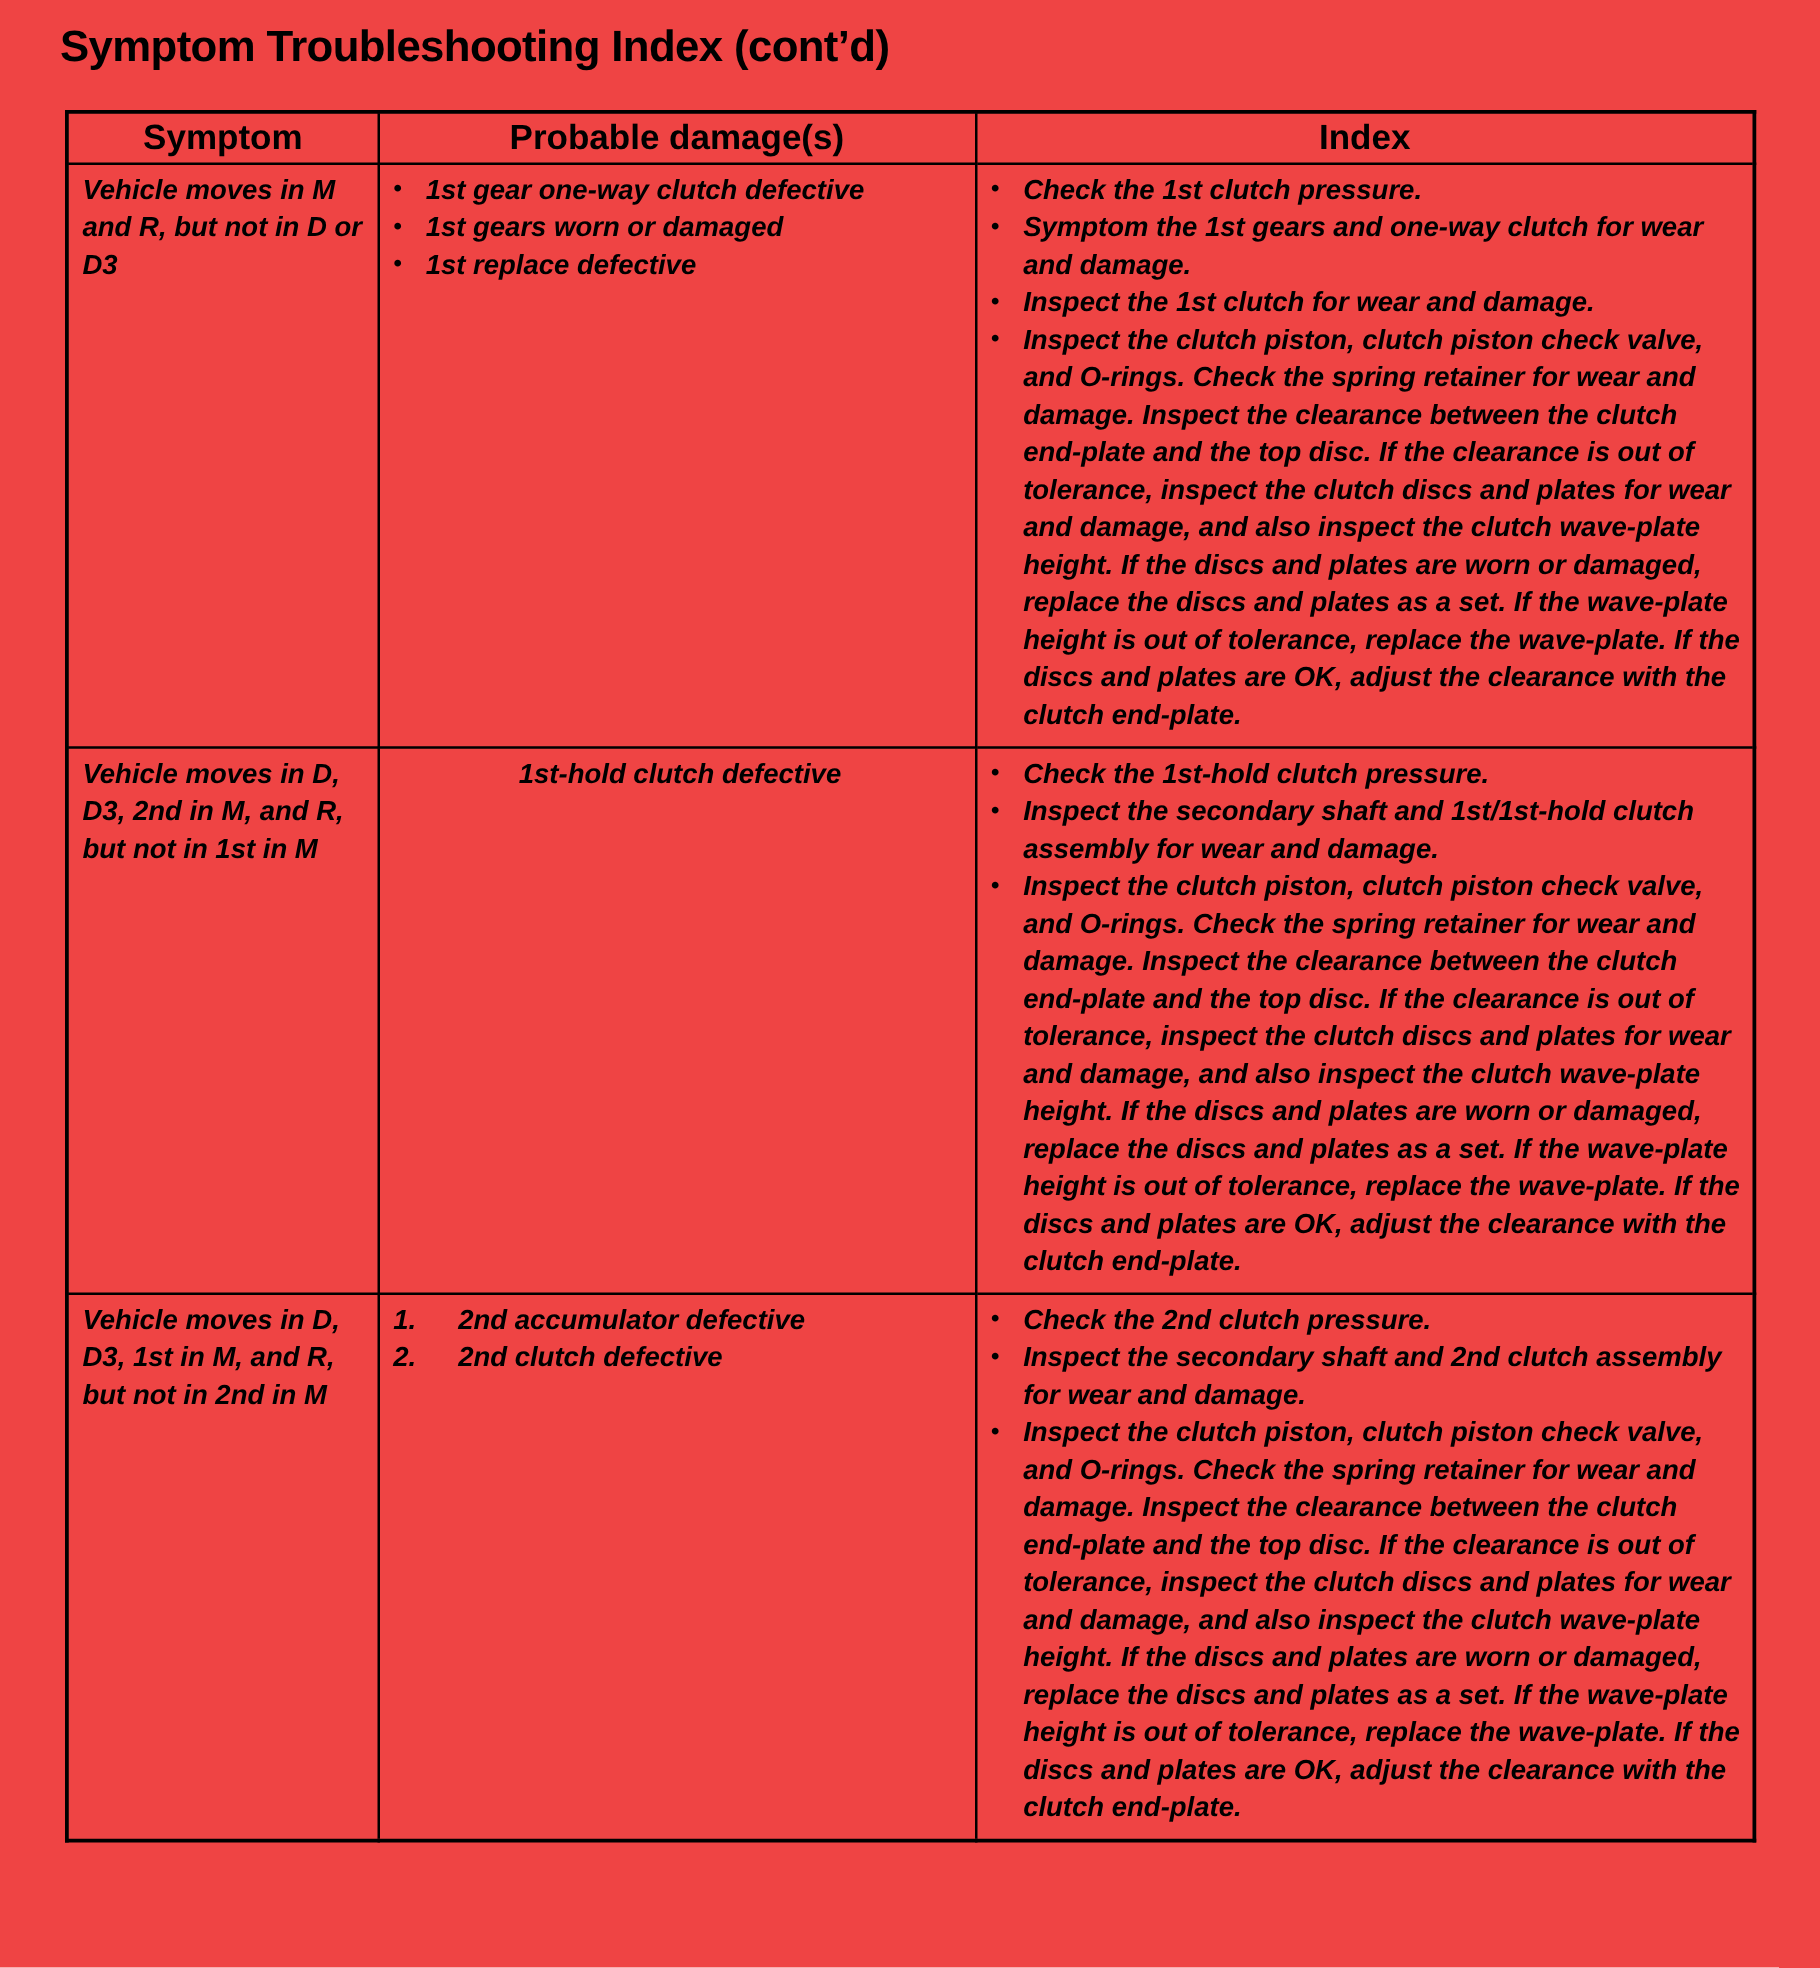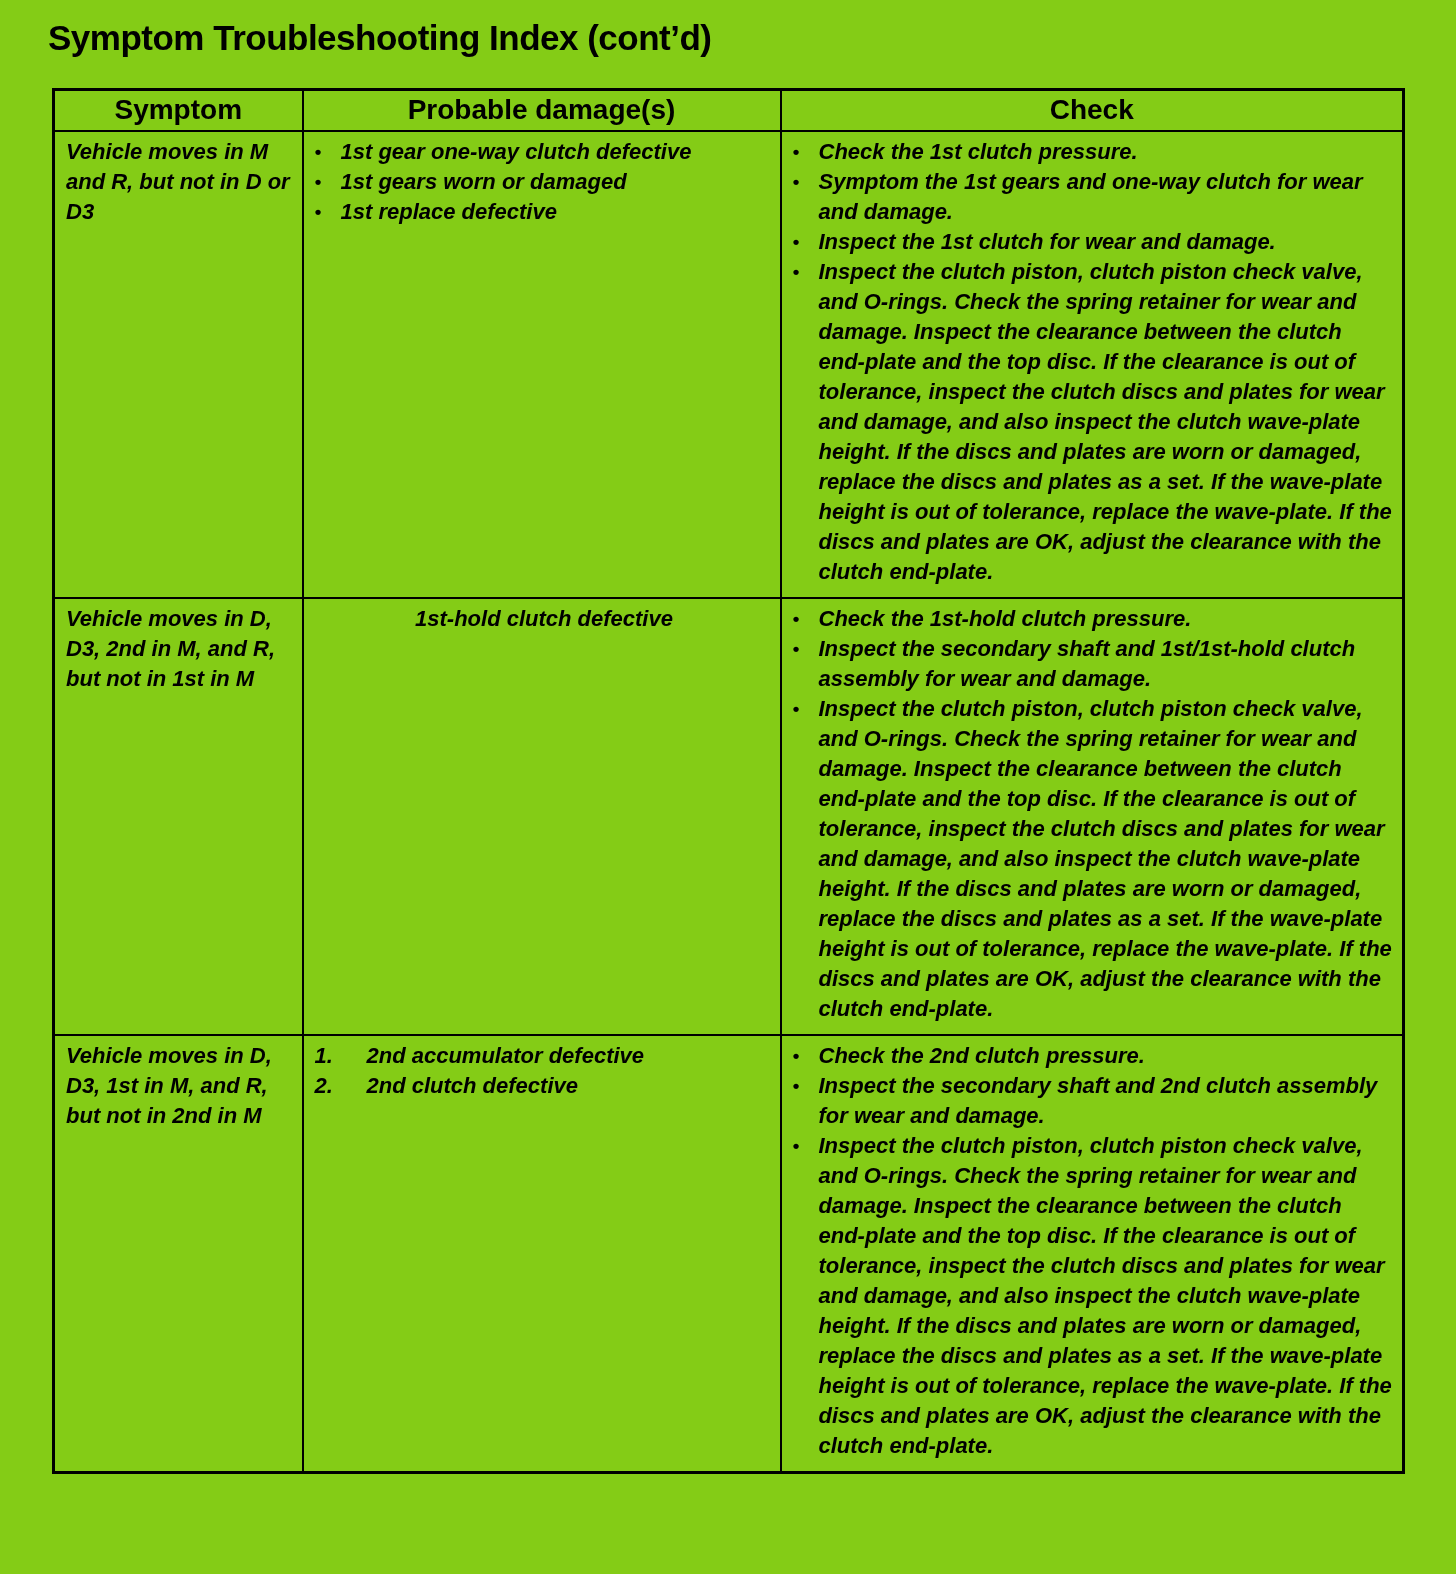--- a/index.html
+++ b/index.html
@@ -6,21 +6,21 @@
     margin: 0;
     padding: 0;
     background: #ffffff;
     color: #000000;
     font-family: "Liberation Sans", sans-serif;
   }
   .page {
     position: relative;
     width: 1456px;
     height: 1574px;
-    background: #84cc16;
+    background: #ef4444;
     box-sizing: border-box;
     padding: 12px 0 0 48px;
   }
   .page-title {
     font-size: 35px;
     font-weight: 700;
     letter-spacing: -0.5px;
     margin: 6px 0 30px 0;
   }
   table.tsi-table {
@@ -80,21 +80,21 @@
   <table class="tsi-table">
     <colgroup>
       <col class="c-symptom">
       <col class="c-causes">
       <col class="c-notes">
     </colgroup>
     <thead>
       <tr>
         <th>Symptom</th>
         <th>Probable damage(s)</th>
-        <th>Check</th>
+        <th>Index</th>
       </tr>
     </thead>
     <tbody id="table-body">
         <tr>
           <td>
             <div class="symptom-text">Vehicle moves in M and R, but not in D or D3</div>
           </td>
           <td>
             <div class="item">
               <span class="marker bullet-glyph">•</span>

